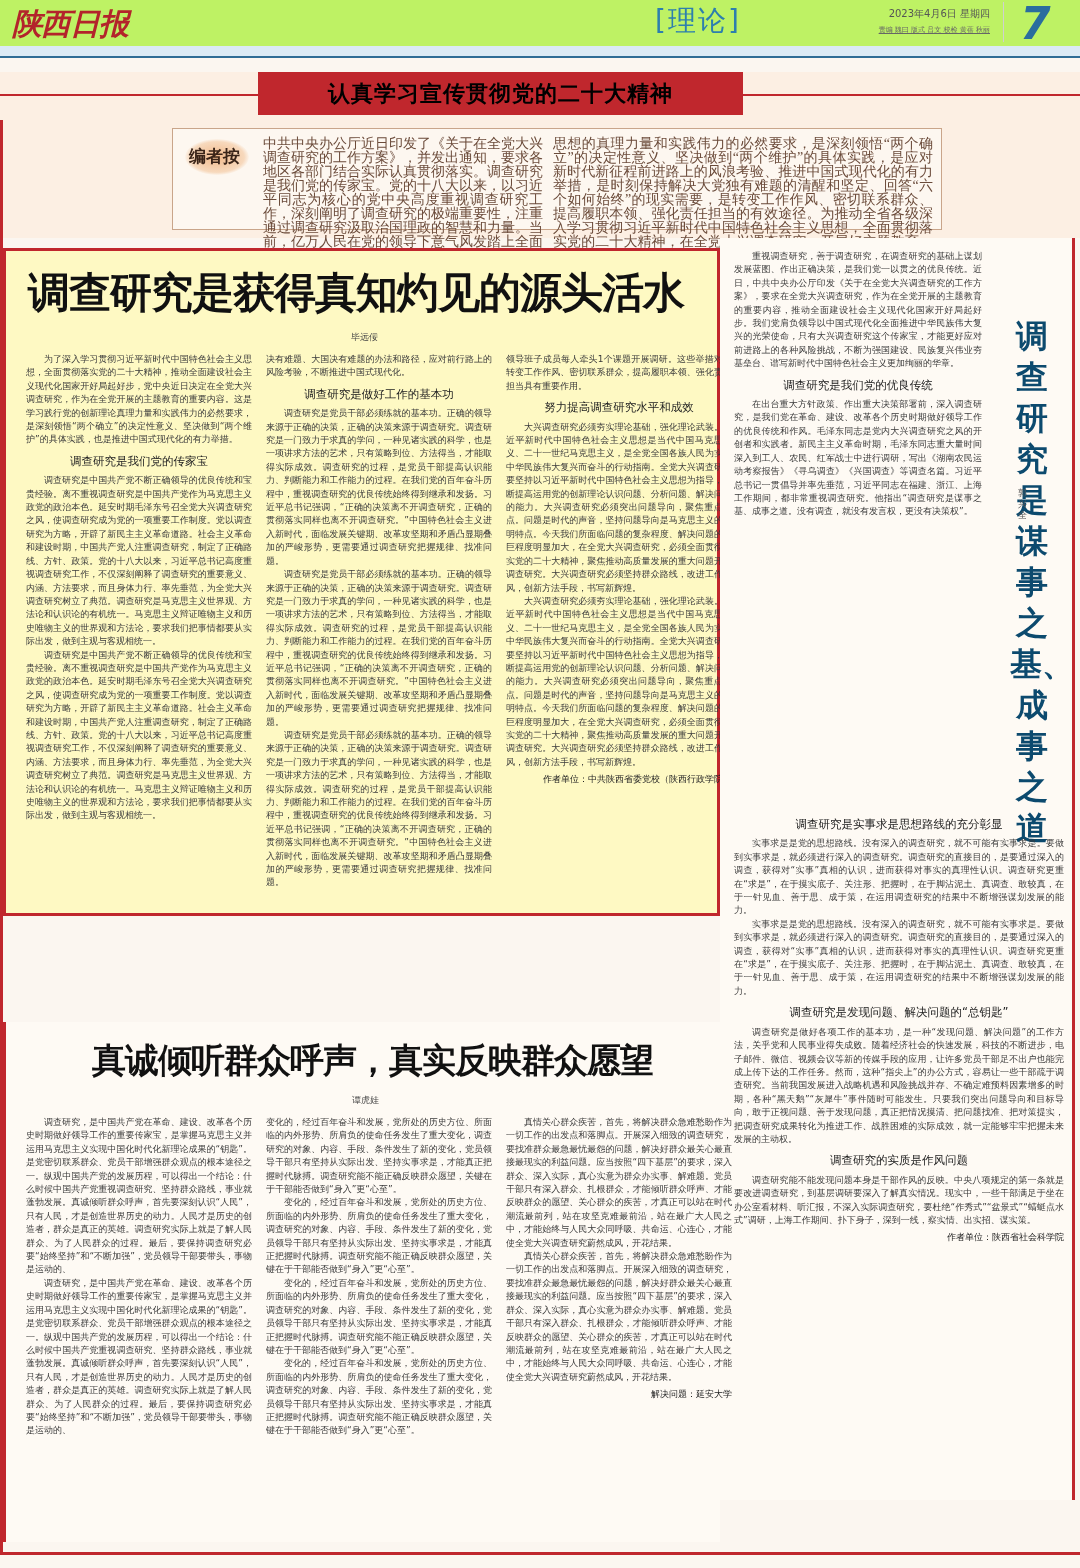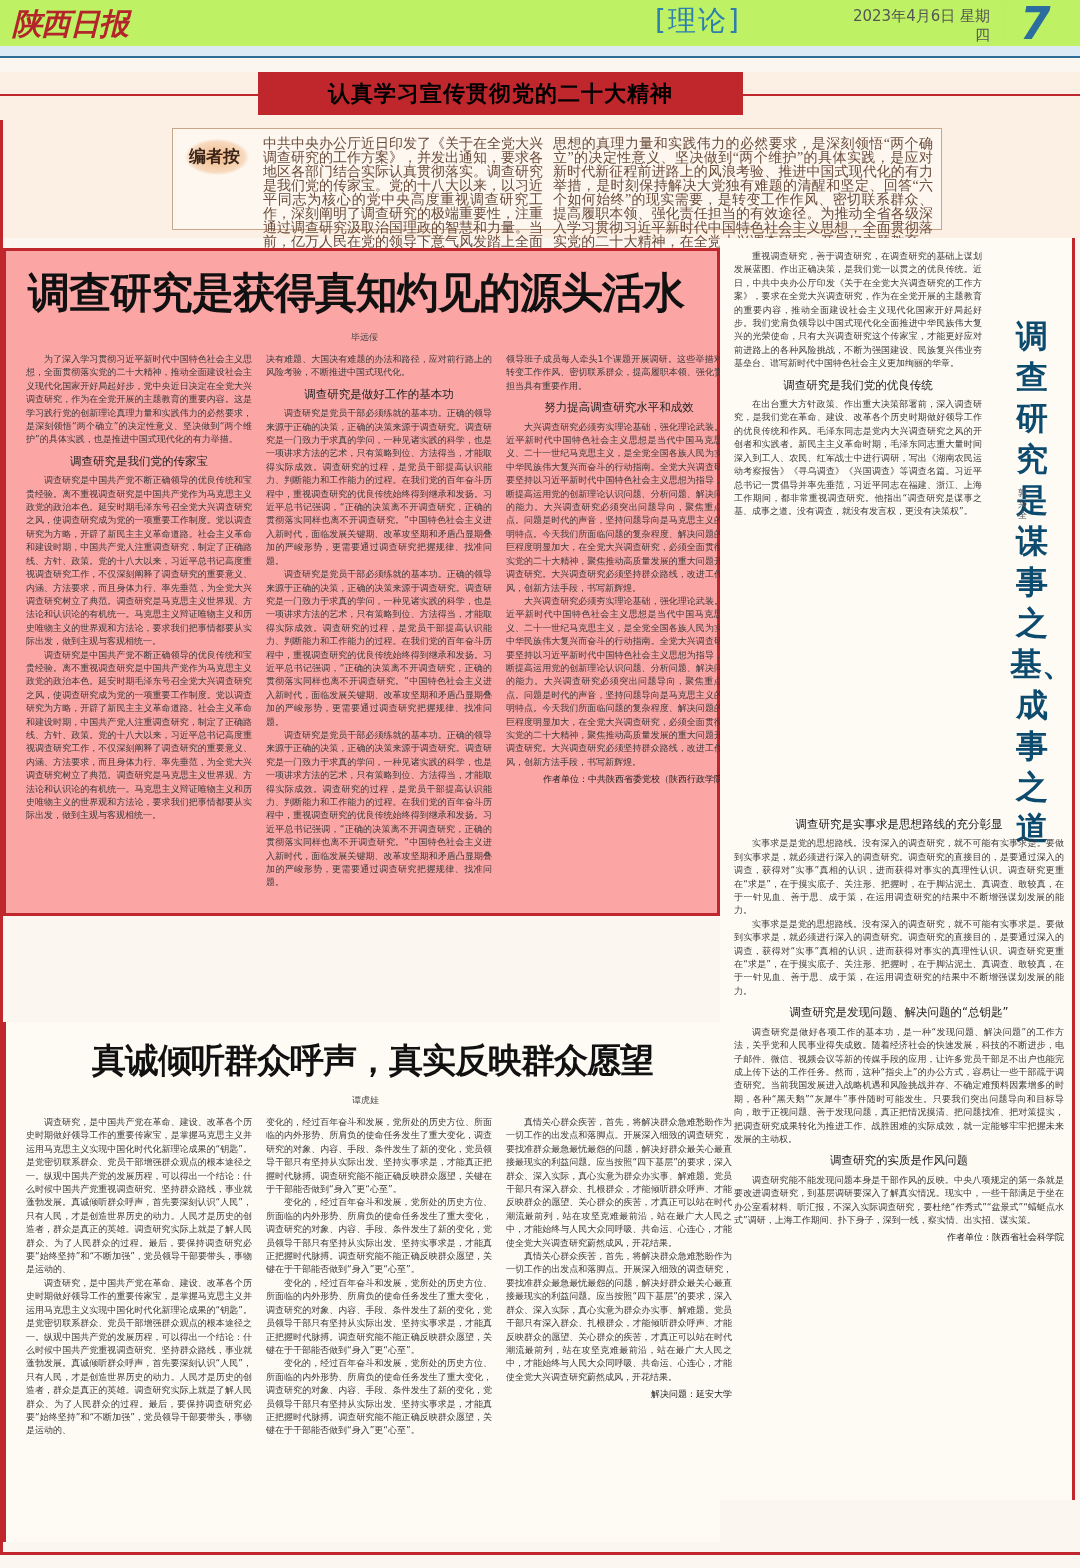--- a/index.html
+++ b/index.html
@@ -4,21 +4,21 @@
 <style>
   * { box-sizing: border-box; margin: 0; padding: 0; }
   html, body { width: 1080px; height: 1568px; overflow: hidden; background: #fbf6f0; }
   body { font-family: "DejaVu Sans", "Liberation Sans", sans-serif; color: #333; position: relative; }
 
   
   .masthead { position: absolute; left: 0; top: 0; width: 1080px; height: 50px; background: #bef264; }
   .logo { position: absolute; left: 12px; top: 4px; font-family: "DejaVu Serif", "Liberation Serif", serif; font-size: 30px; font-style: italic; font-weight: bold; color: #b3242b; letter-spacing: -1px; }
   .section-name { position: absolute; left: 655px; top: 2px; font-size: 28px; color: #2d7fae; letter-spacing: 2px; }
   .date-block { position: absolute; left: 840px; top: 7px; text-align: right; width: 150px; }
-  .date-line { font-size: 15px; color: #555; }
+  .date-line { font-size: 10px; color: #555; }
   .staff-line { font-size: 7px; color: #666; margin-top: 4px; text-decoration: underline; }
   .vdivider { position: absolute; left: 1003px; top: 2px; width: 1px; height: 40px; background: #d0d0d0; }
   .page-num { position: absolute; left: 1020px; top: -2px; font-size: 44px; font-weight: bold; color: #2a6d9e; font-style: italic; }
   .band { position: absolute; left: 0; top: 46px; width: 1080px; height: 12px; background: #dbeaf5; }
   .band-line { position: absolute; left: 0; top: 56px; width: 1080px; height: 2px; background: #2f6c95; }
 
   
   .theme-wrap { position: absolute; left: 0; top: 72px; width: 1080px; height: 48px; background: #fcefe3; }
   .theme-rule { position: absolute; left: 0; top: 22px; width: 1080px; height: 2px; background: #c0272d; }
   .theme-box { position: absolute; left: 258px; top: 0; width: 485px; height: 43px; background: #c0272d; color: #000000; font-size: 22px; font-weight: bold; text-align: center; line-height: 43px; letter-spacing: 1px; }
@@ -27,21 +27,21 @@
   .note-outer { position: absolute; left: 0; top: 120px; width: 1080px; height: 118px; background: #fcefe3; }
   .note-box { position: absolute; left: 172px; top: 8px; width: 770px; height: 102px; border: 1px solid #c9a58a; background: #fdf7f0; }
   .note-badge { position: absolute; left: 12px; top: 10px; width: 64px; height: 36px; border-radius: 50%; background: radial-gradient(ellipse at center, #f2b98a 0%, #f7d9bd 60%, transparent 72%); }
   .note-badge span { position: absolute; left: 4px; top: 6px; font-size: 17px; font-weight: bold; color: #3a2418; font-family: "DejaVu Serif", serif; }
   .note-col { position: absolute; top: 8px; font-size: 14px; line-height: 14px; color: #6b4b3a; font-family: Liberation Serif, serif; text-align: justify; }
   .note-col.left { left: 90px; width: 280px; }
   .note-col.right { left: 380px; width: 380px; }
 
   
   .frame { position: absolute; background: #fefaf4; }
-  .article1 { left: 3px; top: 248px; width: 717px; height: 668px; border: 3px solid #c0272d; background: #fca5a5; }
+  .article1 { left: 3px; top: 248px; width: 717px; height: 668px; border: 3px solid #c0272d; background: #fef9c3; }
   .article2 { left: 720px; top: 238px; width: 355px; height: 1262px; background: #fefaf4; border-right: 3px solid #c0272d; }
   .article3 { left: 3px; top: 1022px; width: 717px; height: 520px; border-left: 3px solid #c0272d; }
   .bottom-rule { position: absolute; left: 0; top: 1552px; width: 1080px; height: 3px; background: #c0272d; }
   .left-rule { position: absolute; left: 0; top: 120px; width: 3px; height: 1435px; background: #c0272d; }
 
   .headline { position: absolute; font-weight: bold; color: #111; letter-spacing: -1px; }
   .a1-head { left: 22px; top: 14px; font-size: 42px; }
   .a3-head { left: 66px; top: 16px; font-size: 34px; margin-left: 20px; }
   .byline { position: absolute; font-size: 9px; color: #444; }
   .a1-by { left: 345px; top: 80px; }

